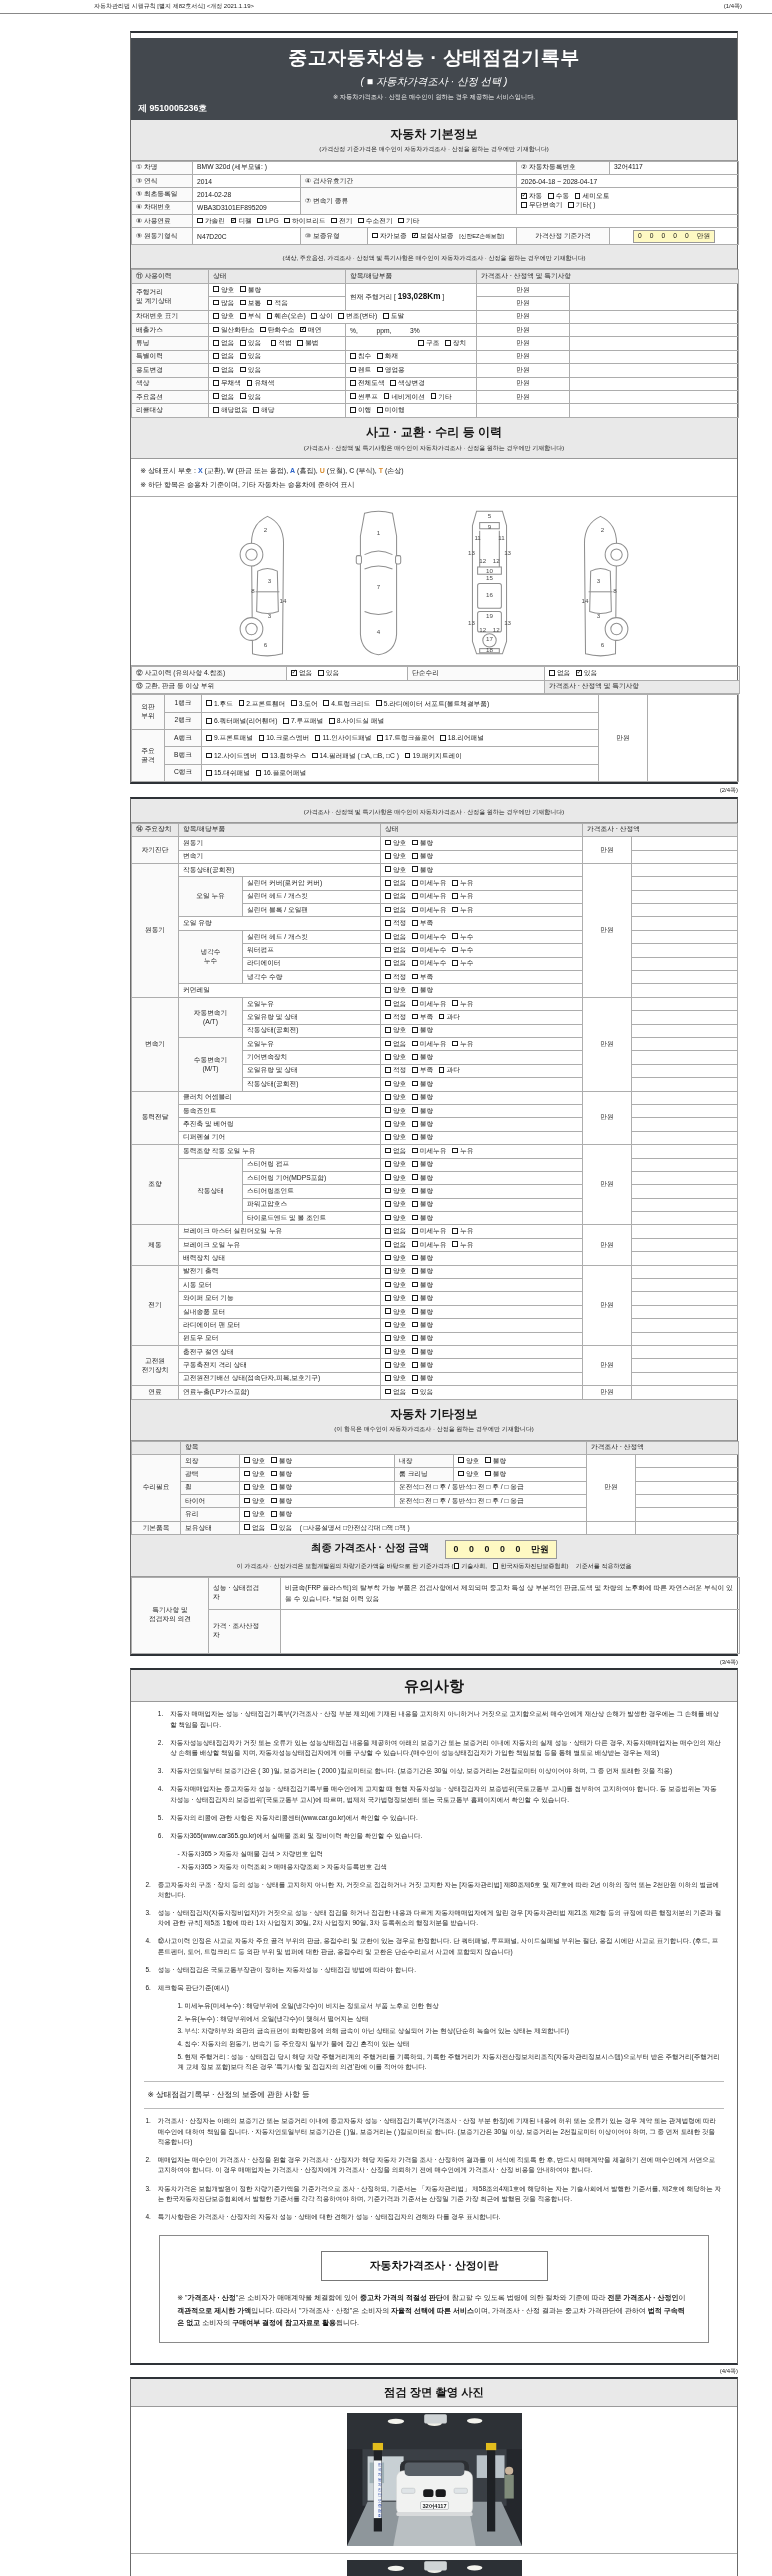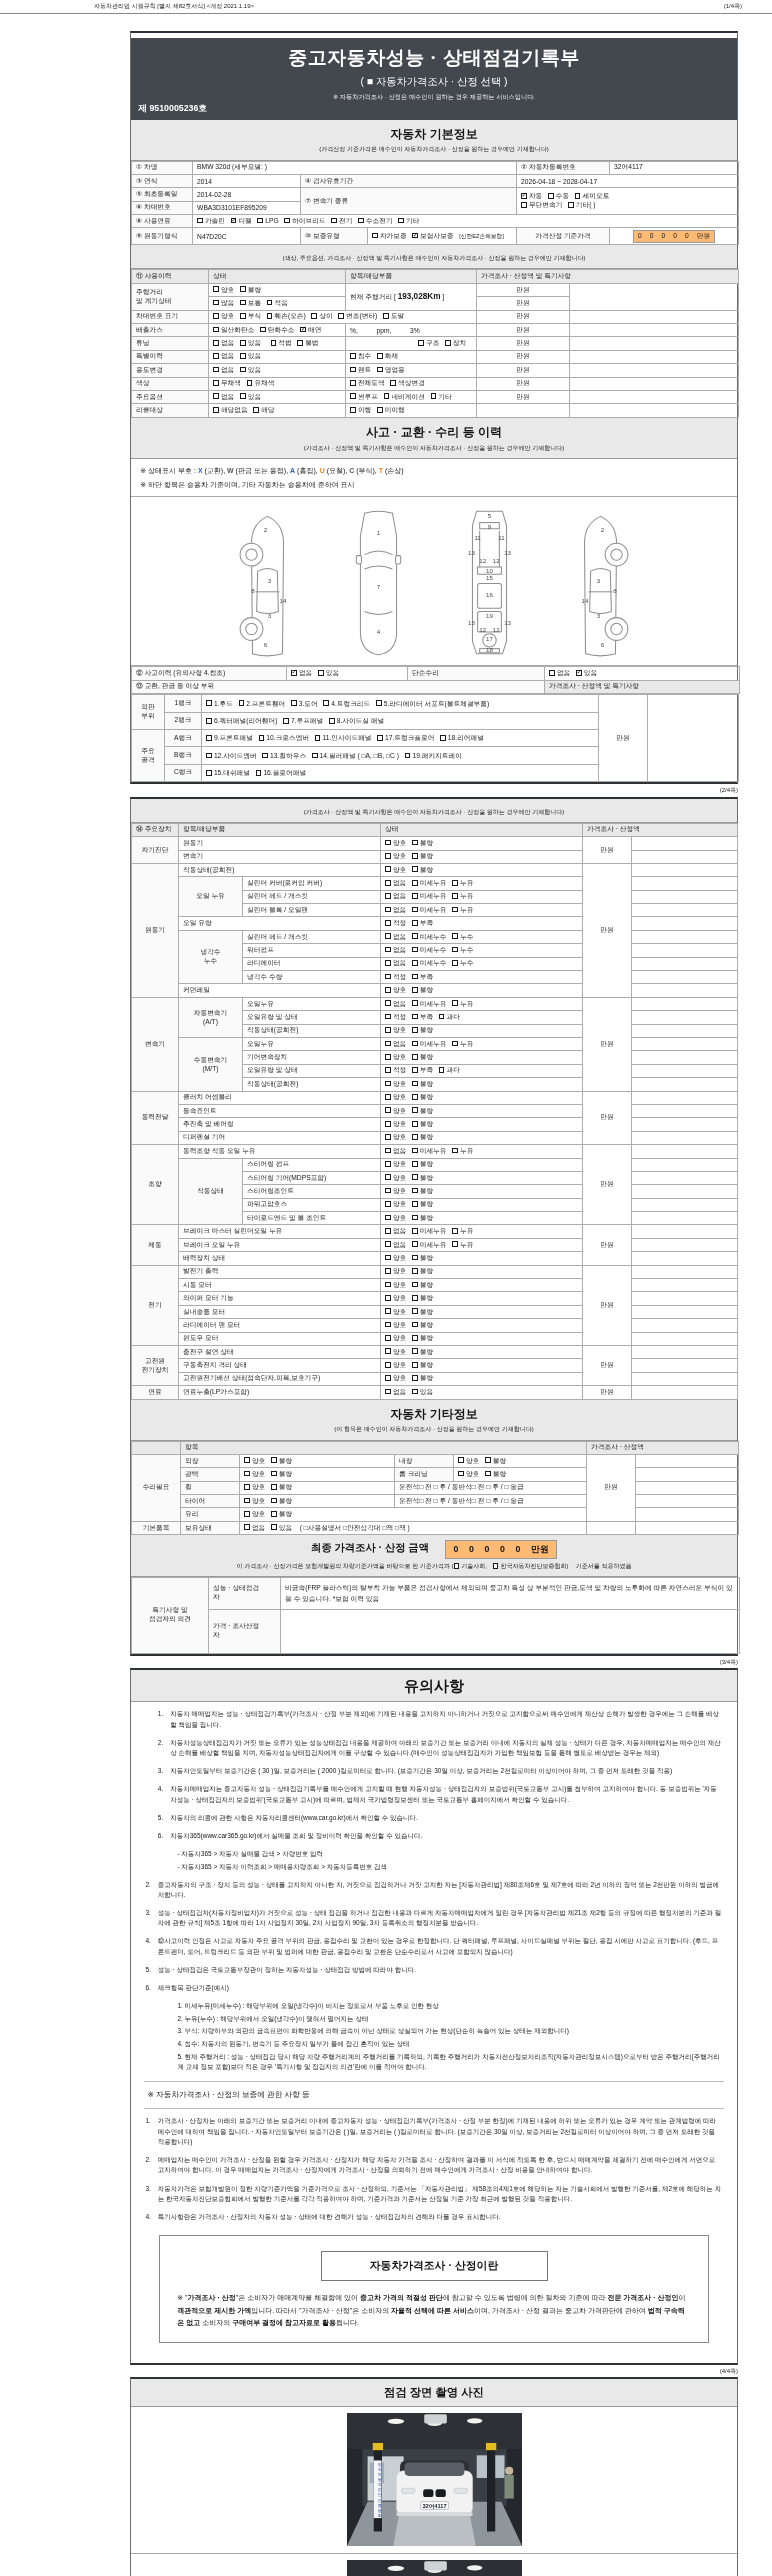--- a/index.html
+++ b/index.html
@@ -13,21 +13,21 @@
   .topbar { display:flex; justify-content:space-between; padding:2.1px 31px 1.5px 94px; font-size:6px; color:#222; }
   .toprule { border-bottom:0.8px solid #888; }
   .pagemark { width:738px; text-align:right; font-size:6px; padding:2.1px 0 1.5px; color:#222; }
 
   .sheet { width:608px; margin-left:130px; border:1px solid #6b6b6b; border-top:2.6px solid #2e3237; border-bottom:2.6px solid #2e3237; background:#fff; }
 
   
   .doc-head { background:#43484e; color:#fff; text-align:center; position:relative; padding:0 0 17.5px; }
   .head-stripe { height:1.5px; background:#fff; margin:3.6px 0 7.2px; }
   .doc-head h1 { margin:3.1px 0 1px; font-size:19px; letter-spacing:0.5px; font-weight:bold; }
-  .doc-head .sel { font-size:10.3px; margin-top:4.1px; }
+  .doc-head .sel { font-size:10.3px; margin-top:4.1px;font-style:italic; }
   .doc-head .note { font-size:6.2px; margin-top:4.1px; color:#eee; }
   .doc-head .docno { position:absolute; left:7.2px; bottom:4.1px; font-size:8.8px; font-weight:bold; }
 
   .band { background:#e9e9e9; text-align:center; padding:6.2px 0 5.2px; border-bottom:0.5px solid #9a9a9a; }
   .band h2 { margin:0; font-size:12px; font-weight:bold; }
   .band p { margin:2.6px 0 0; font-size:6px; }
 
   table { width:100%; border-collapse:collapse; table-layout:fixed; font-size:6.7px; }
   td,th { border:0.5px solid #adadad; padding:1.5px 4.1px; height:13.4px; vertical-align:middle; text-align:left; font-weight:normal; }
   .lbl { background:#fafafa; }
@@ -41,21 +41,21 @@
 
   .opt { margin-right:5.7px; white-space:nowrap; display:inline-block; }
   .cb { display:inline-block; width:5.7px; height:5.7px; border:1px solid #1b1b1b; background:#fff; margin-right:2.1px; vertical-align:-0.5px; position:relative; }
   .cb.ck::after { content:"✓"; position:absolute; top:-2.6px; left:-0.5px; font-size:6.7px; font-weight:bold; color:#111; }
 
   .legend { padding:5.2px 9.3px 4.1px; border-bottom:0.5px solid #aaa; font-size:7px; line-height:2.0; }
   .legend b { font-weight:bold; }
   .diagram { display:flex; justify-content:center; gap:24px; padding:8.2px 0 5.2px; border-bottom:0.5px solid #aaa; }
   .diagram svg { display:block; }
 
-  .amountbox { display:inline-block; border:0.5px solid #999; background:#fdba74; padding:2.1px 7.2px; font-size:8.8px; letter-spacing:3.1px; }
+  .amountbox { display:inline-block; border:0.5px solid #999; background:#fef9c3; padding:2.1px 7.2px; font-size:8.8px; letter-spacing:3.1px; }
   .finalband { background:#e9e9e9; text-align:center; padding:5.2px 0 4.6px; border-bottom:0.5px solid #9a9a9a; }
   .finalband .row1 { font-size:10.3px; font-weight:bold; }
   .finalband .row1 .amountbox { margin-left:13.4px; letter-spacing:4.1px; }
   .finalband .row2 { font-size:6px; margin-top:3.6px; }
 
   
   .notice-wrap { padding:0 13.4px 5.2px; }
   .nsec { padding:8.2px 3.1px 7.2px; border-bottom:0.5px solid #bbb; font-size:7.7px; }
   .nsec2 { border-top:0.5px solid #bbb; margin-top:9.3px; }
   .nitem { display:flex; gap:3.6px; margin:7.7px 1px; line-height:1.6; font-size:6.5px; }
@@ -780,21 +780,21 @@
       </div>
       <div class="nitem">
         <span class="nnum">6.</span>
         <span class="ntext">체크항목 판단기준(예시)</span>
       </div>
       <div class="nsub">1. 미세누유(미세누수) : 해당부위에 오일(냉각수)이 비치는 정도로서 부품 노후로 인한 현상</div>
       <div class="nsub">2. 누유(누수) : 해당부위에서 오일(냉각수)이 맺혀서 떨어지는 상태</div>
       <div class="nsub">3. 부식: 차량하부와 외판의 금속표면이 화학반응에 의해 금속이 아닌 상태로 상실되어 가는 현상(단순히 녹슬어 있는 상태는 제외합니다)</div>
       <div class="nsub">4. 침수: 자동차의 원동기, 변속기 등 주요장치 일부가 물에 잠긴 흔적이 있는 상태</div>
       <div class="nsub">5. 현재 주행거리 : 성능 · 상태점검 당시 해당 차량 주행거리계의 주행거리를 기록하되, 기록한 주행거리가 자동차전산정보처리조직(자동차관리정보시스템)으로부터 받은 주행거리(주행거리계 교체 정보 포함)보다 적은 경우 '특기사항 및 점검자의 의견'란에 이를 적어야 합니다.</div>
-      <div class="nsec nsec2">※ 자동차가격조사 · 산정의 보증에 관한 사항 등</div>
+      <div class="nsec nsec2">※ 상태점검기록부 · 산정의 보증에 관한 사항 등</div>
       <div class="nitem">
         <span class="nnum">1.</span>
         <span class="ntext">가격조사 · 산정자는 아래의 보증기간 또는 보증거리 이내에 중고자동차 성능 · 상태점검기록부(가격조사 · 산정 부분 한정)에 기재된 내용에 허위 또는 오류가 있는 경우 계약 또는 관계법령에 따라 매수인에 대하여 책임을 집니다.  · 자동차인도일부터 보증기간은 (      )일, 보증거리는 (      )킬로미터로 합니다. (보증기간은 30일 이상, 보증거리는 2천킬로미터 이상이어야 하며, 그 중 먼저 도래한 것을 적용합니다)</span>
       </div>
       <div class="nitem">
         <span class="nnum">2.</span>
         <span class="ntext">매매업자는 매수인이 가격조사 · 산정을 원할 경우 가격조사 · 산정자가 해당 자동차 가격을 조사 · 산정하여 결과를 이 서식에 적도록 한 후, 반드시 매매계약을 체결하기 전에 매수인에게 서면으로 고지하여야 합니다. 이 경우 매매업자는 가격조사 · 산정자에게 가격조사 · 산정을 의뢰하기 전에 매수인에게 가격조사 · 산정 비용을 안내하여야 합니다.</span>
       </div>
       <div class="nitem">
         <span class="nnum">3.</span>

